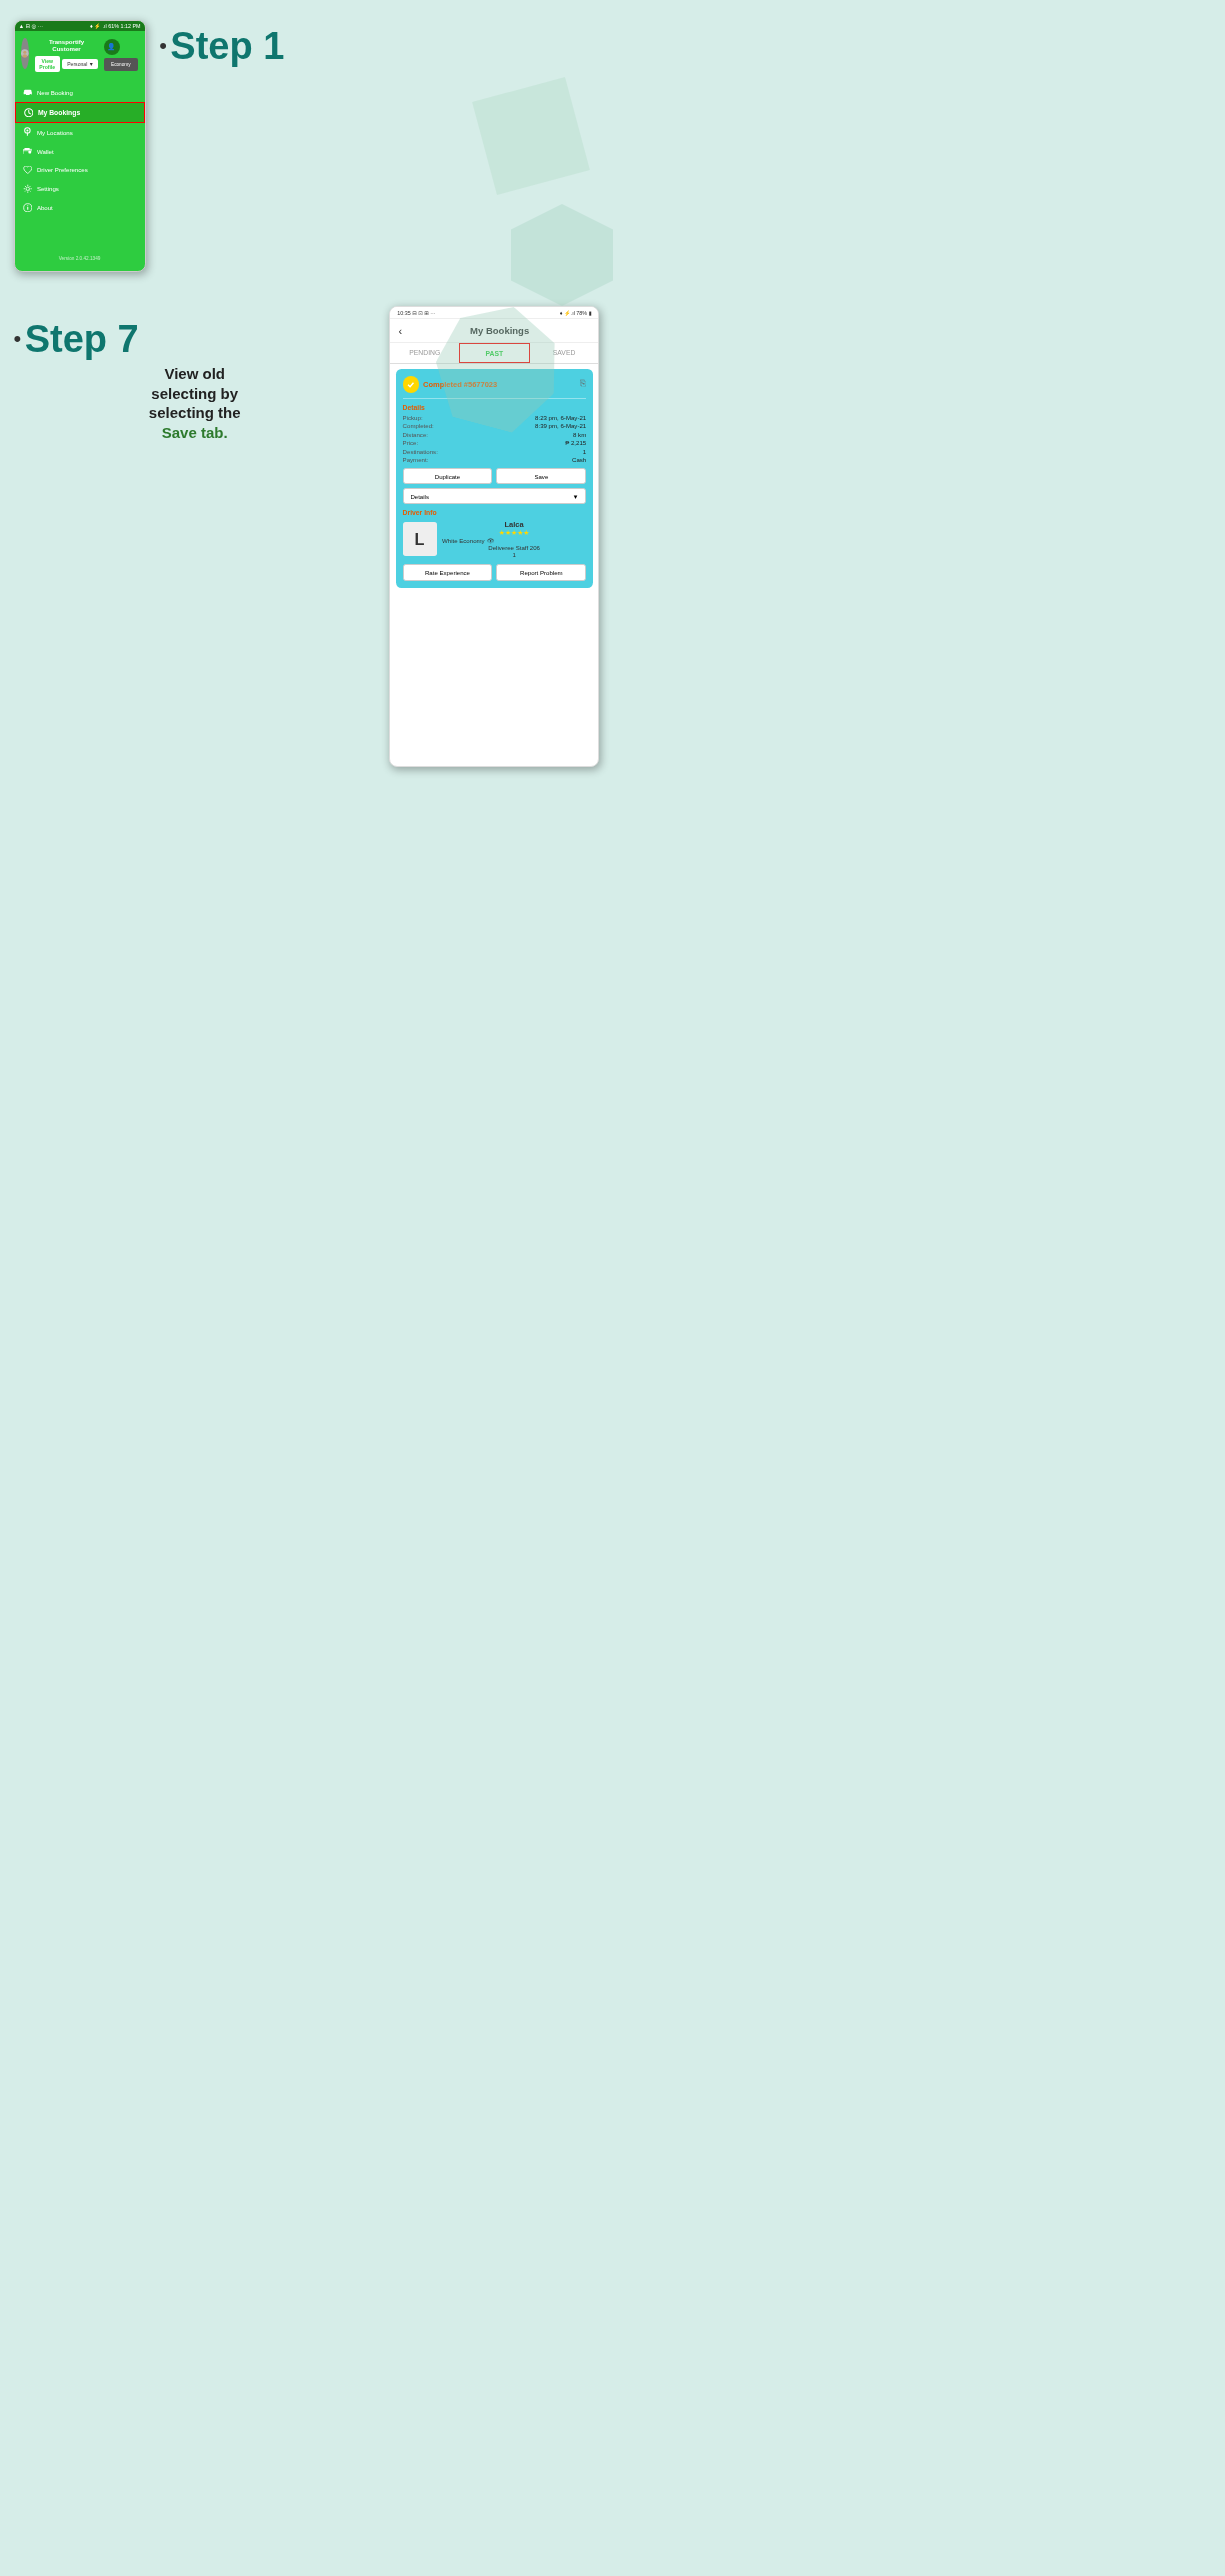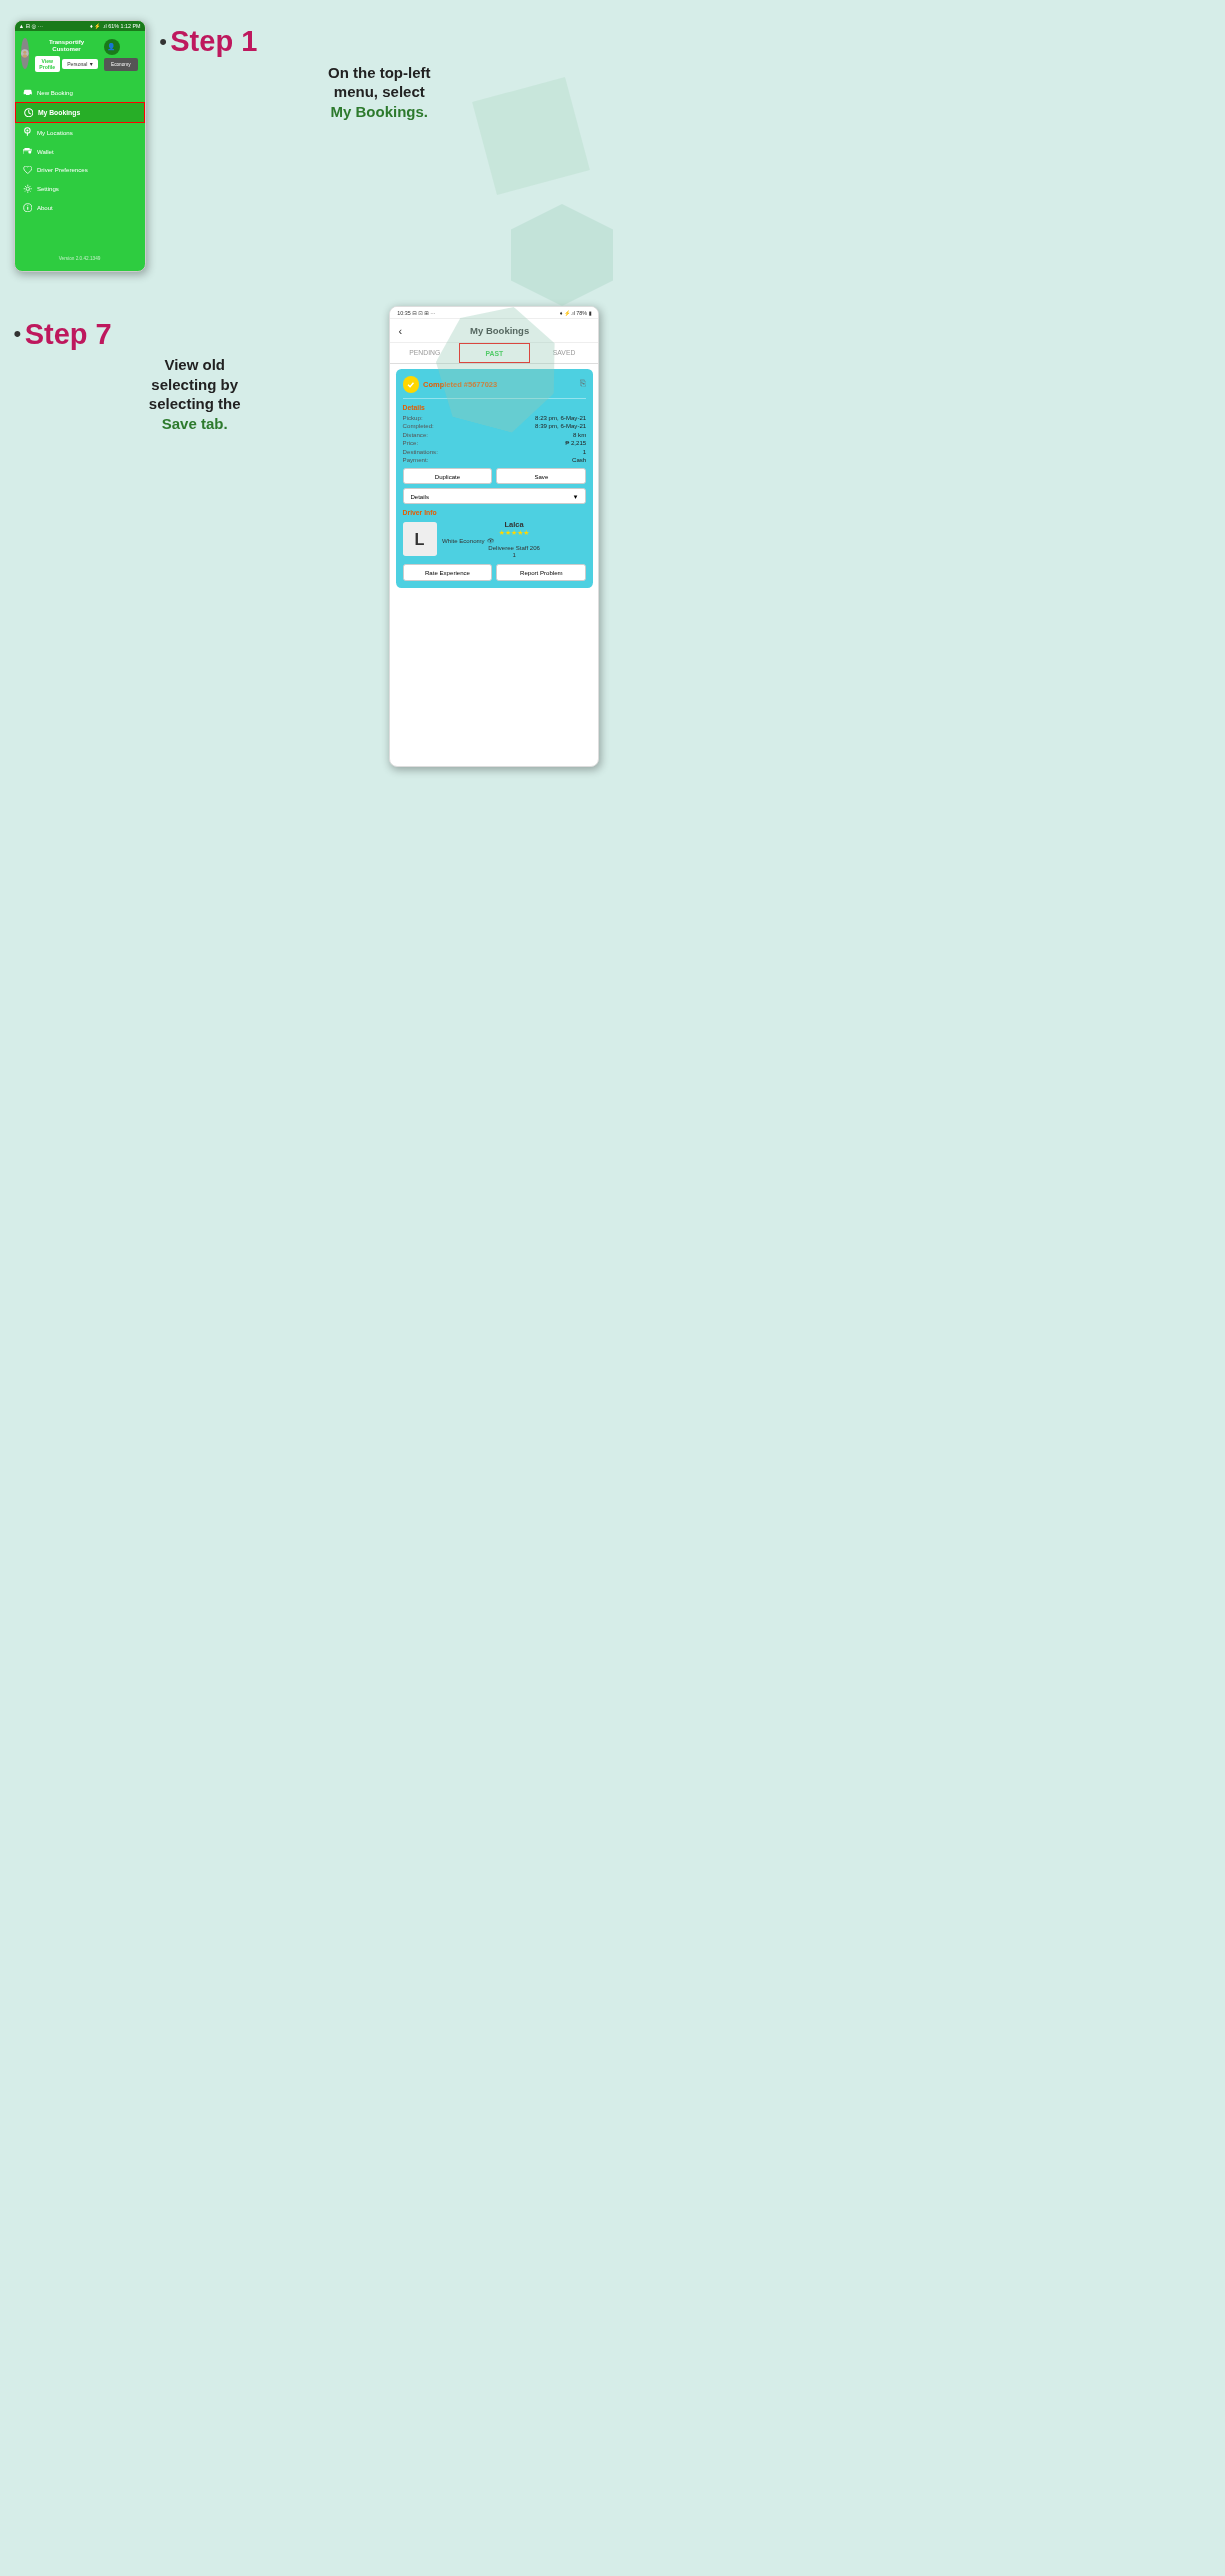--- a/index.html
+++ b/index.html
@@ -149,23 +149,23 @@
       margin-bottom: 6.8px;
     }
 
     .bullet-dot {
       font-size: 22px;
       color: #333;
       line-height: 1;
     }
 
     .step-number {
-      font-size: 29px;
+      font-size: 38px;
       font-weight: 900;
-      color: #be185d;
+      color: #0f766e;
       line-height: 1;
     }
 
     .step-description {
       font-size: 15px;
       font-weight: bold;
       color: #222;
       line-height: 1.3;
       text-align: center;
     }
@@ -557,25 +557,20 @@
 
     <div style="height: 54px; position: relative;">
       <div class="phone-version">Version 2.0.42.1349</div>
     </div>
   </div>
 
   <div class="step1-text">
     <div class="step-bullet-title">
       <span class="bullet-dot">•</span>
       <span class="step-number">Step 1</span>
-    </div>
-    <div class="step-description">
-      <span>On the top-left</span><br>
-      <span>menu, select</span><br>
-      <span class="step-highlight">My Bookings.</span>
     </div>
   </div>
 </div>
 
 <div class="step2-section">
 
   <div class="step2-text">
     <div class="step-bullet-title">
       <span class="bullet-dot">•</span>
       <span class="step-number">Step 7</span>

